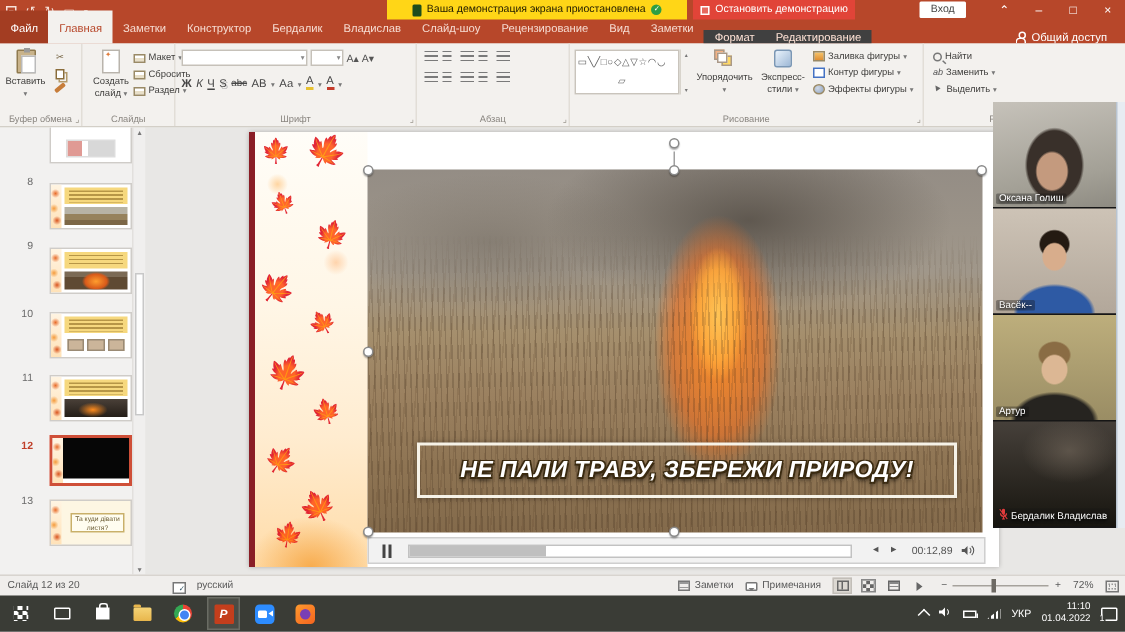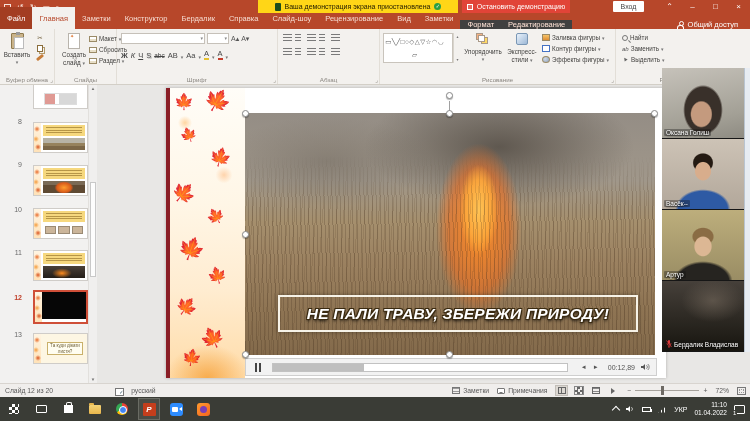--- a/index.html
+++ b/index.html
@@ -283,21 +283,21 @@
     </div>
   </div>
 
   <div class="tabbar">
     <div id="tabs-holder" style="display:flex;">
         <div class="tab file">Файл</div>
         <div class="tab selected">Главная</div>
         <div class="tab">Заметки</div>
         <div class="tab">Конструктор</div>
         <div class="tab">Бердалик</div>
-        <div class="tab">Справка</div>
+        <div class="tab">Владислав</div>
         <div class="tab">Слайд-шоу</div>
         <div class="tab">Рецензирование</div>
         <div class="tab">Вид</div>
         <div class="tab">Заметки</div>
         <div class="tab contextual">Формат</div>
         <div class="tab contextual">Редактирование</div>
       </div>
     <div class="share">
       <span class="person"></span>
       <span>Общий доступ</span>

